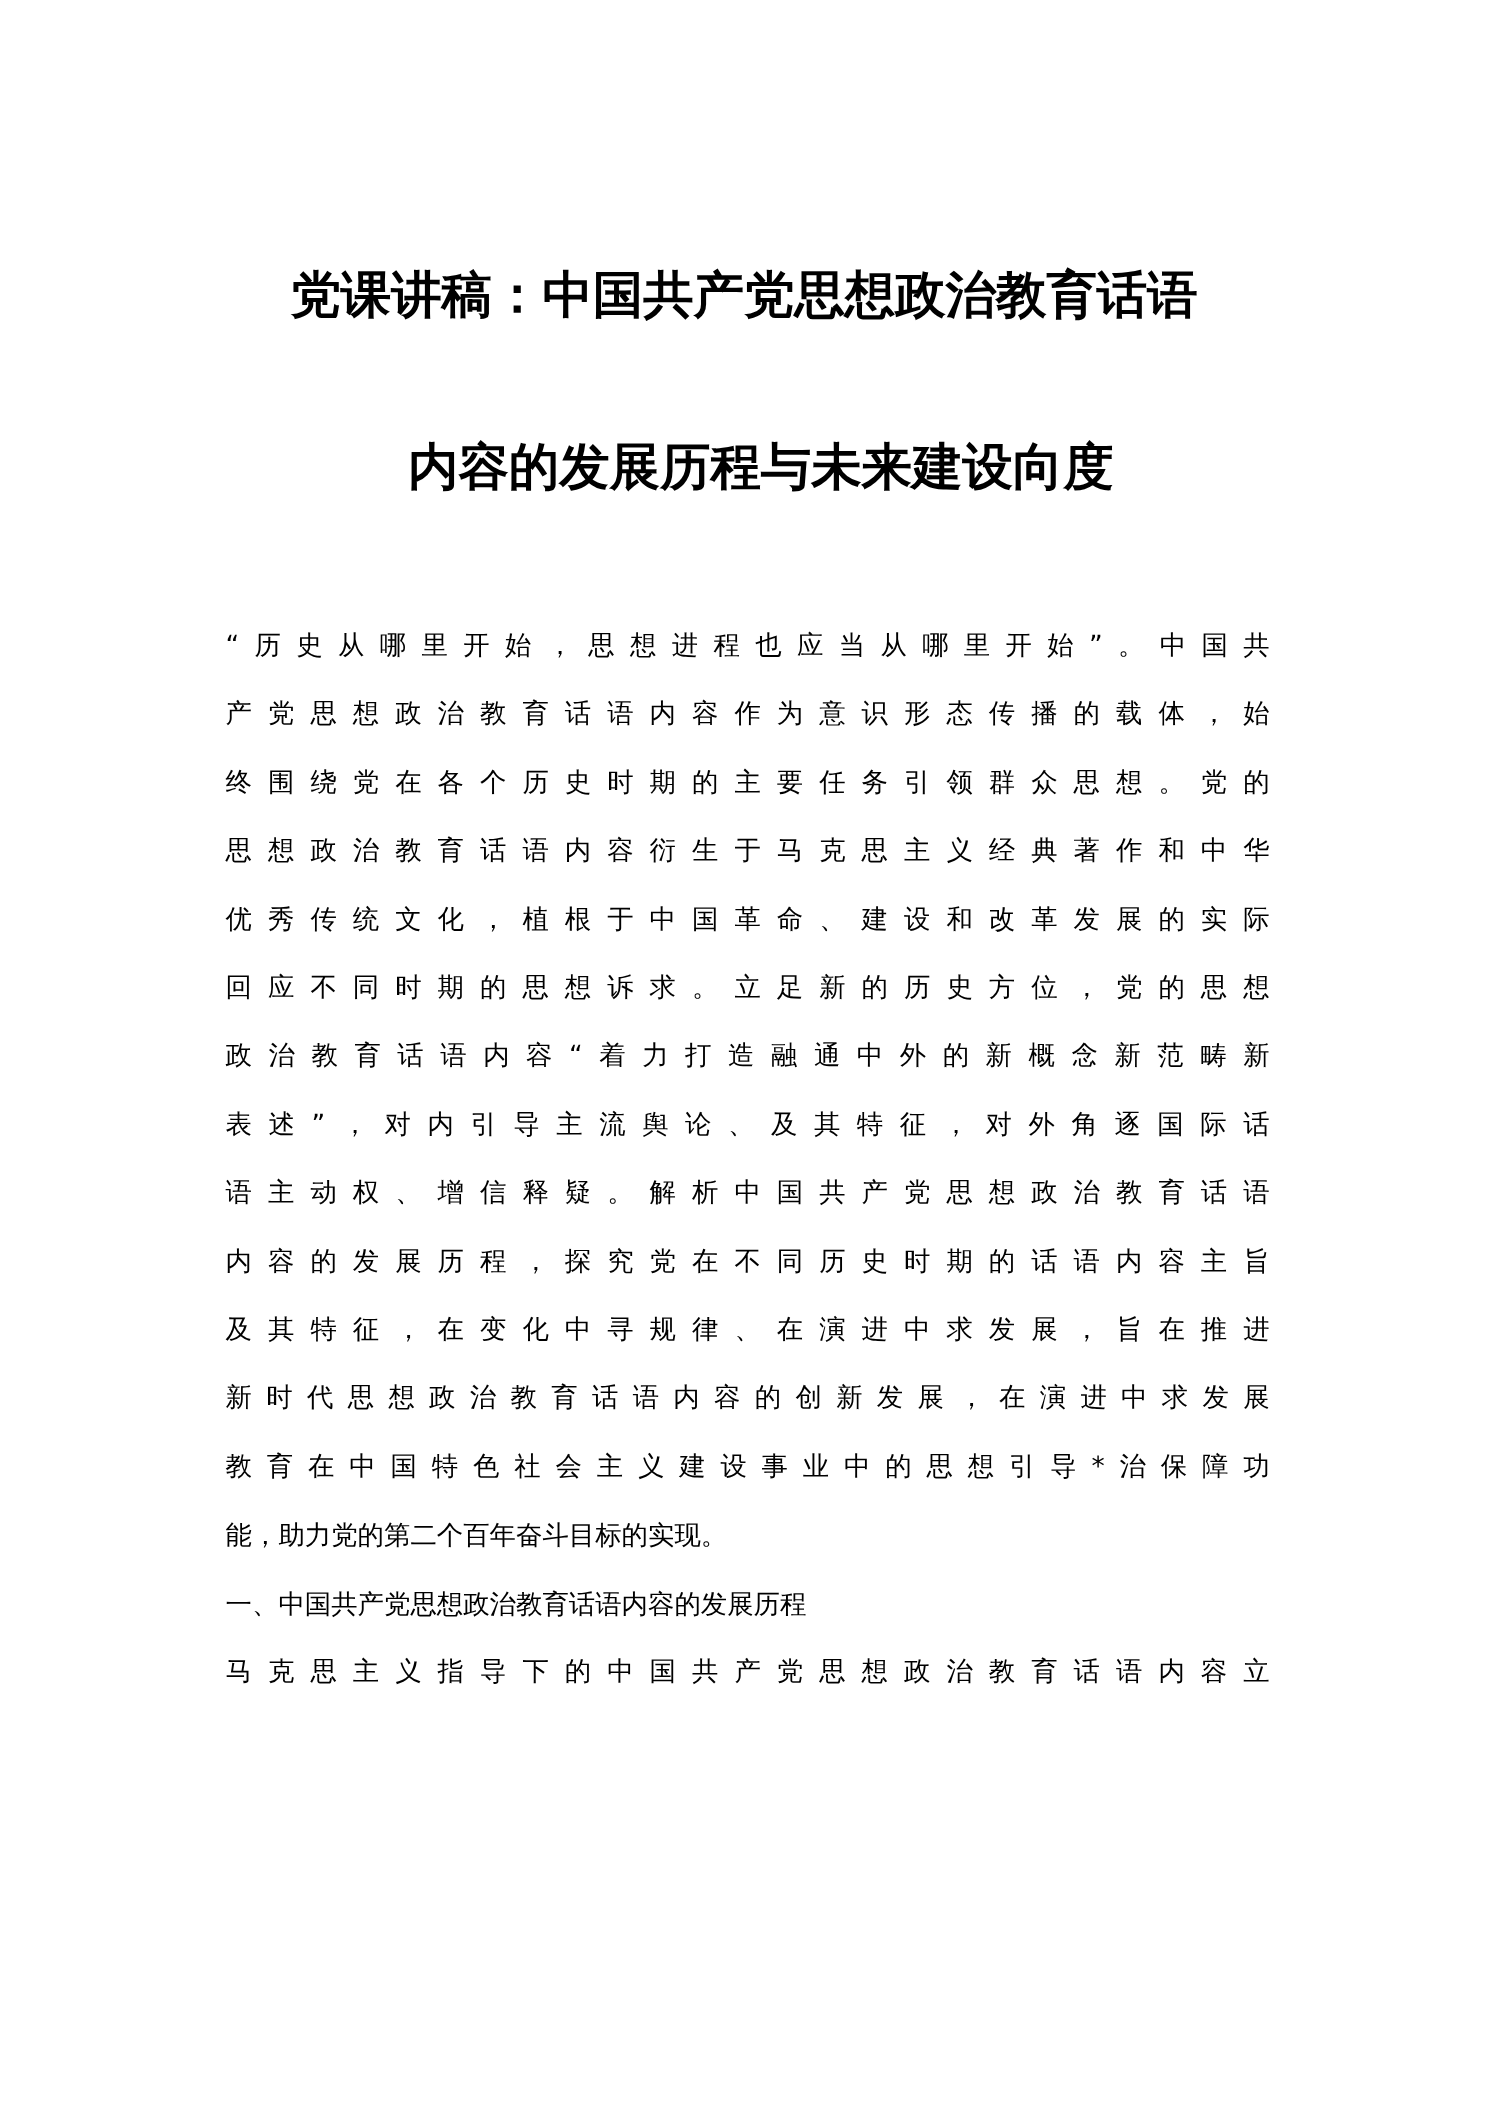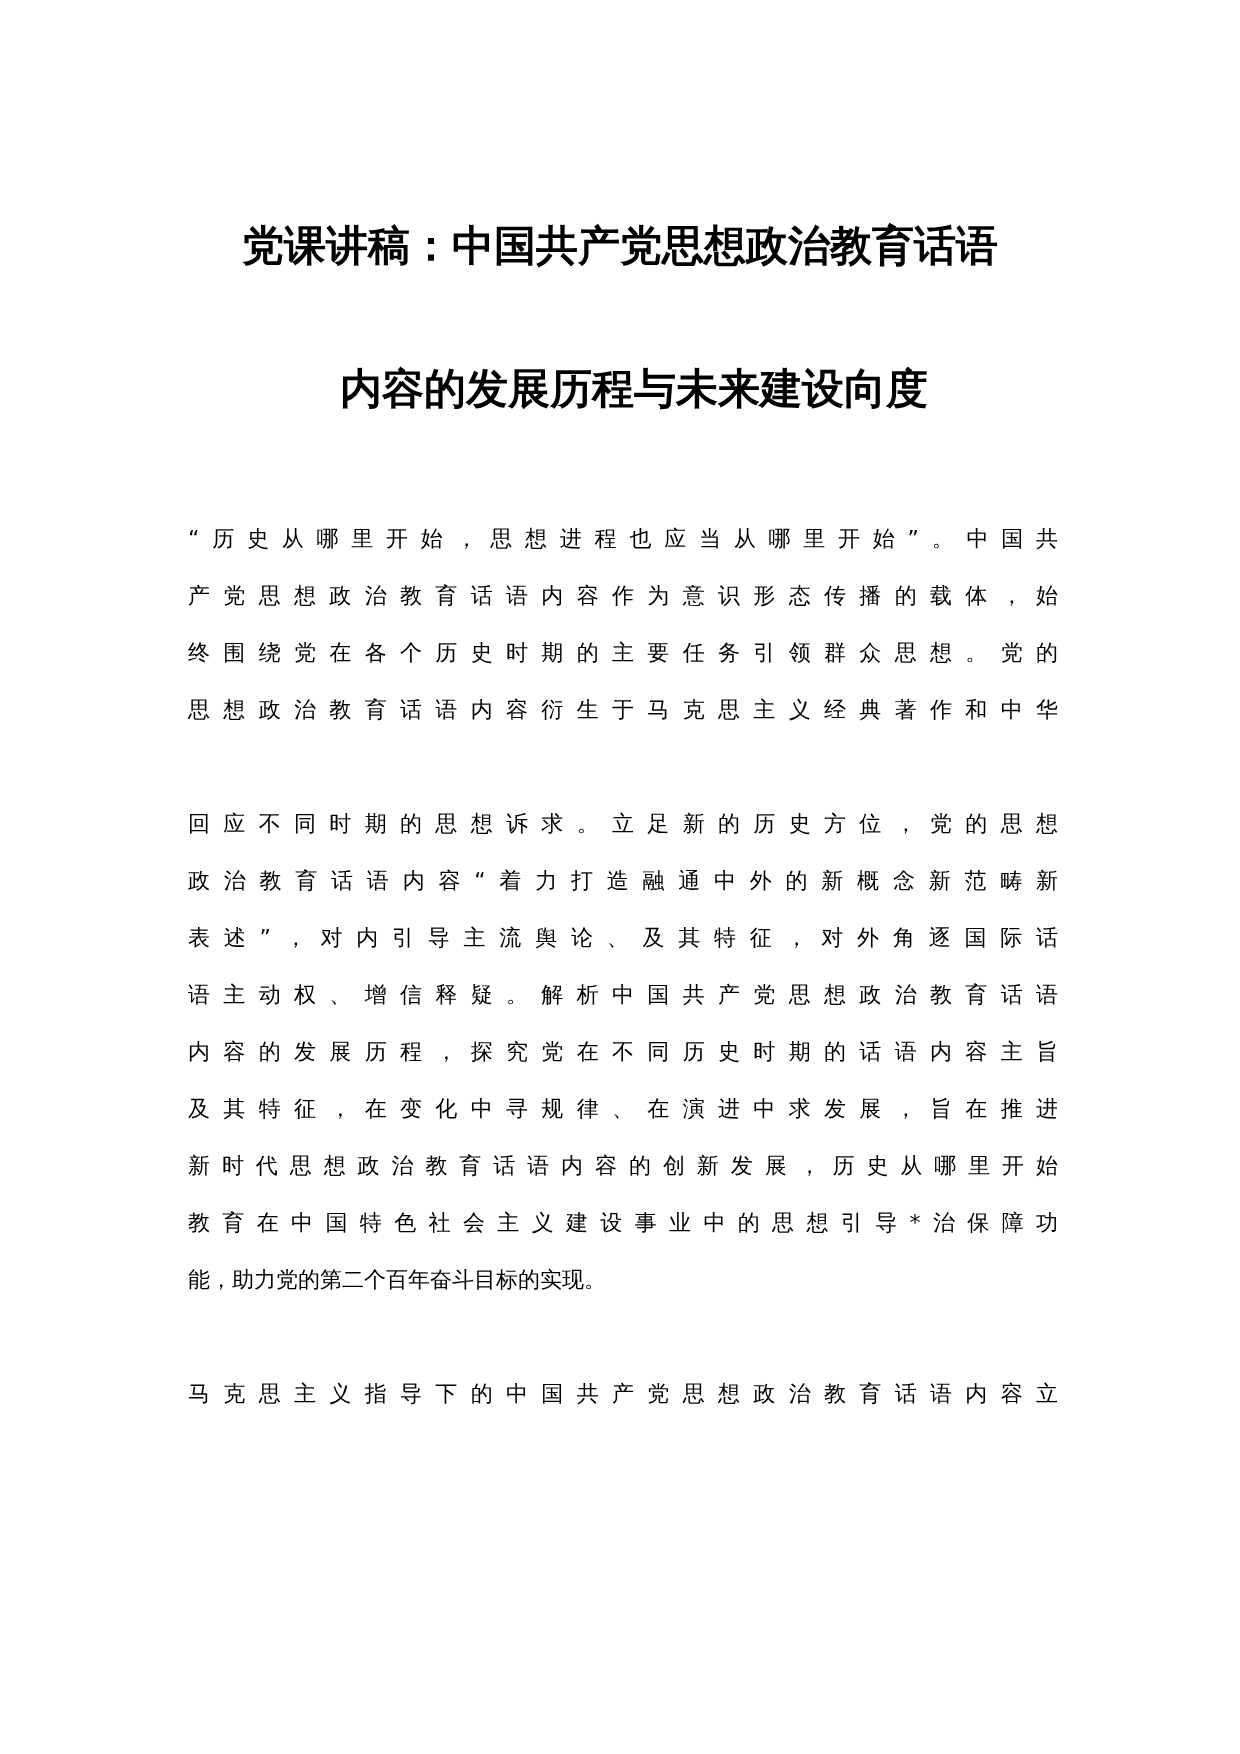--- a/index.html
+++ b/index.html
@@ -56,24 +56,26 @@
 
 <div class="page">
 
   <div class="title-line l1">党课讲稿：中国共产党思想政治教育话语</div>
   <div class="title-line l2">内容的发展历程与未来建设向度</div>
 
   <div class="body-line" style="top:517px">“历史从哪里开始，思想进程也应当从哪里开始”。中国共</div>
   <div class="body-line" style="top:574px">产党思想政治教育话语内容作为意识形态传播的载体，始</div>
   <div class="body-line" style="top:631px">终围绕党在各个历史时期的主要任务引领群众思想。党的</div>
   <div class="body-line" style="top:688px">思想政治教育话语内容衍生于马克思主义经典著作和中华</div>
+  <div class="body-line" style="top:745px">优秀传统文化，植根于中国革命、建设和改革发展的实际</div>
   <div class="body-line" style="top:802px">回应不同时期的思想诉求。立足新的历史方位，党的思想</div>
   <div class="body-line" style="top:859px">政治教育话语内容“着力打造融通中外的新概念新范畴新</div>
   <div class="body-line" style="top:916px">表述”，对内引导主流舆论、及其特征，对外角逐国际话</div>
   <div class="body-line" style="top:973px">语主动权、增信释疑。解析中国共产党思想政治教育话语</div>
   <div class="body-line" style="top:1030px">内容的发展历程，探究党在不同历史时期的话语内容主旨</div>
   <div class="body-line" style="top:1087px">及其特征，在变化中寻规律、在演进中求发展，旨在推进</div>
-  <div class="body-line" style="top:1144px">新时代思想政治教育话语内容的创新发展，历史从哪里开始</div>
+  <div class="body-line" style="top:1144px">新时代思想政治教育话语内容的创新发展，在演进中求发展</div>
   <div class="body-line" style="top:1201px">教育在中国特色社会主义建设事业中的思想引导*治保障功</div>
   <div class="body-line last" style="top:1258px">能，助力党的第二个百年奋斗目标的实现。</div>
+  <div class="body-line last" style="top:1315px">一、中国共产党思想政治教育话语内容的发展历程</div>
   <div class="body-line" style="top:1372px">马克思主义指导下的中国共产党思想政治教育话语内容立</div>
 
 </div>
 
 </body></html>

